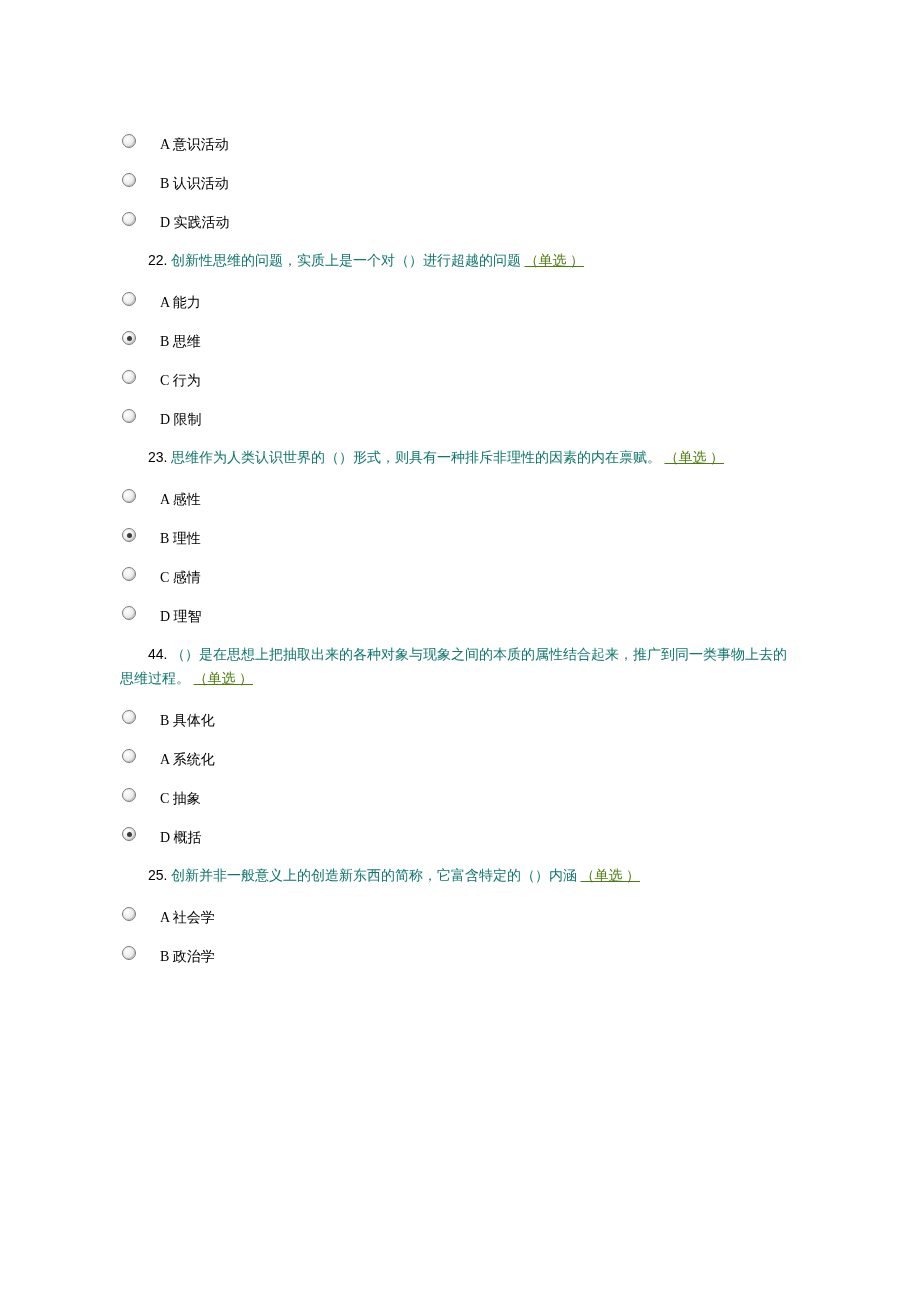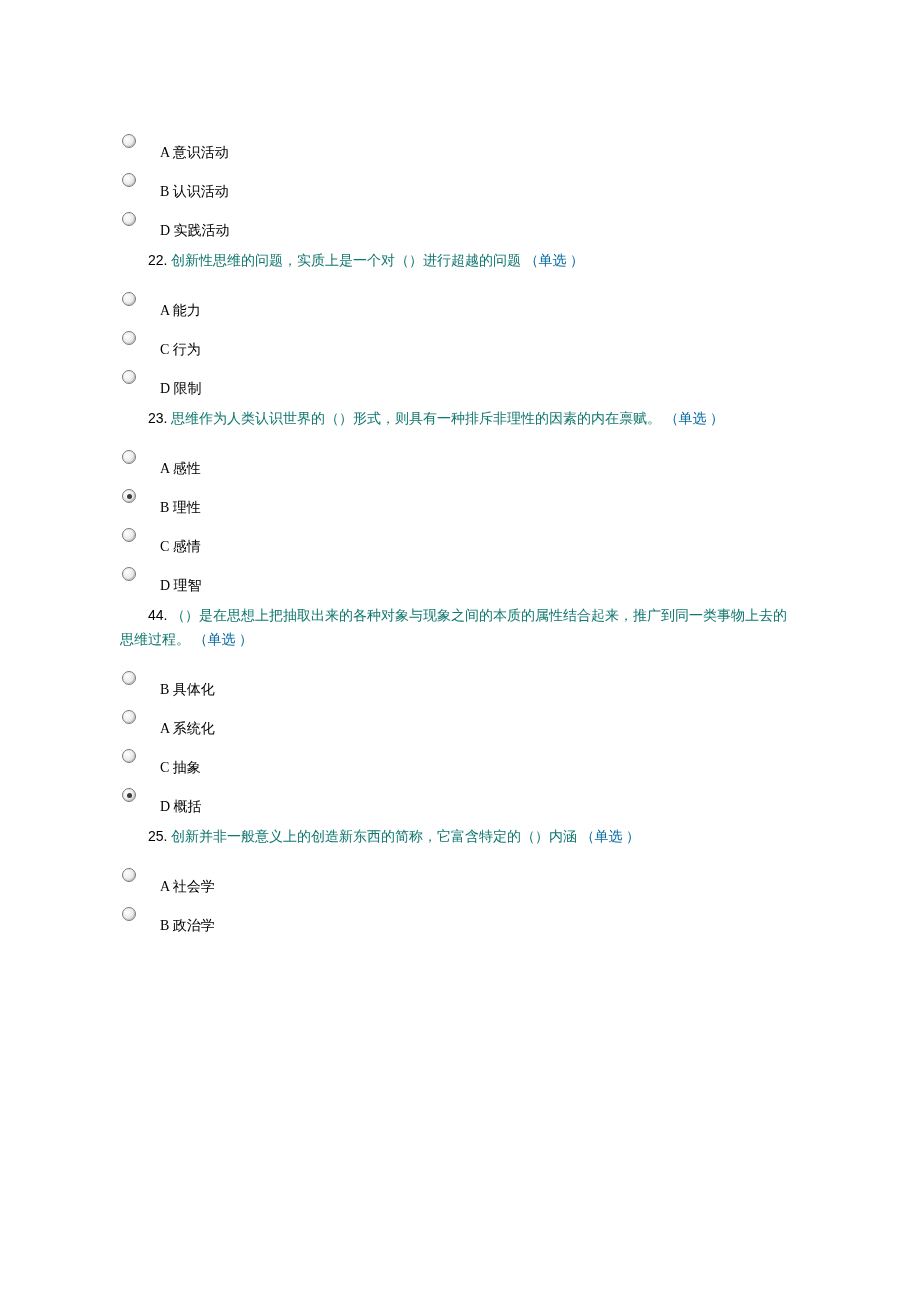--- a/index.html
+++ b/index.html
@@ -43,37 +43,38 @@
     content: "";
     width: 5px;
     height: 5px;
     background: #3a3a3a;
     border-radius: 50%;
   }
   .option-label {
     font-size: 14px;
     color: #000000;
     position: relative;
-    top: 12px;
+    top: 4px;
   }
   .question-row {
     margin: 16px 0 10px 0;
     font-size: 14px;
     line-height: 24px;
   }
   .q-num {
     color: #000000;
     font-family: Arial, SimSun, sans-serif;
     margin-left: 28px;
   }
   .q-main {
     color: #0f766e;
   }
   .q-hint {
-    color: #0369a1;
+    color: #4d7c0f;
+    text-decoration: underline;
   }
 </style>
 </head>
 <body>
 
 <div class="page">
 
   <div class="option-row">
     <span class="radio-spacer">
       <span class="radio"></span>
@@ -99,20 +100,26 @@
     <span class="q-hint">（单选 ）</span>
   </div>
   <div class="option-row">
     <span class="radio-spacer">
       <span class="radio"></span>
     </span>
     <span class="option-label">A 能力</span>
   </div>
   <div class="option-row">
     <span class="radio-spacer">
+      <span class="radio selected"></span>
+    </span>
+    <span class="option-label">B 思维</span>
+  </div>
+  <div class="option-row">
+    <span class="radio-spacer">
       <span class="radio"></span>
     </span>
     <span class="option-label">C 行为</span>
   </div>
   <div class="option-row">
     <span class="radio-spacer">
       <span class="radio"></span>
     </span>
     <span class="option-label">D 限制</span>
   </div>

